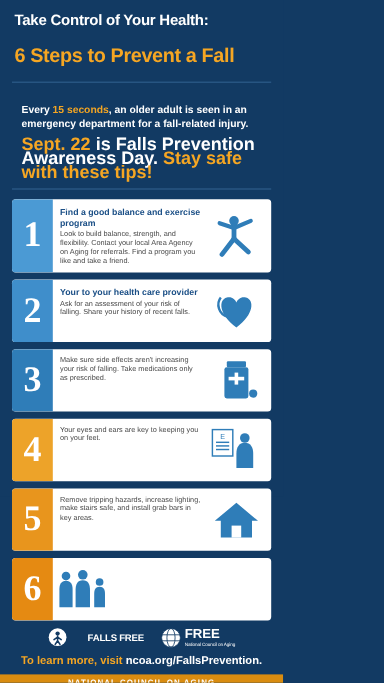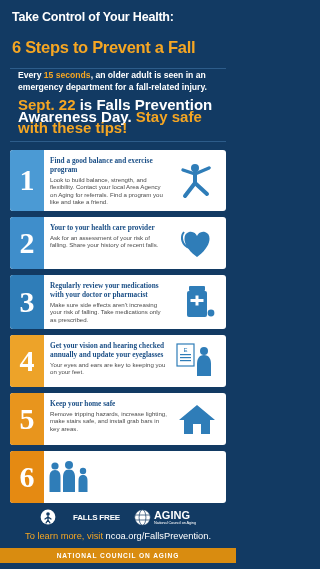--- a/index.html
+++ b/index.html
@@ -17,21 +17,21 @@
     font-size:12.5px;font-weight:bold;line-height:14px;color:#ffffff;
     letter-spacing:-0.2px;
   }
   .title-l2{
     font-size:16.5px;font-weight:bold;line-height:18px;color:#f5a623;
     margin-top:14px;letter-spacing:-0.3px;
   }
 
   
   .intro{
-    margin:8px 10px 2px 10px;padding:1px 8px 7px 8px;
+    margin:8px 10px 2px 10px;padding:17px 8px 7px 8px;
     border-top:1px solid #2d5c8a;border-bottom:1px solid #2d5c8a;
   }
   .intro p{margin:0;}
   .intro .lead{
     font-size:8.6px;line-height:11.5px;color:#ffffff;font-weight:bold;
   }
   .intro .lead .em{color:#f5a623;}
   .intro .sub{
     margin-top:6px;font-size:15px;line-height:11.5px;font-weight:bold;
     color:#f5a623;
@@ -49,21 +49,20 @@
     flex:0 0 34px;display:flex;align-items:center;justify-content:center;
     color:#ffffff;font-size:30px;font-weight:bold;line-height:1;
     font-family:"Liberation Serif", serif;
   }
   .step .body{
     flex:1 1 auto;padding:6px 4px 5px 6px;color:#1b3c5e;
   }
   .step .hd{
     font-size:7.3px;font-weight:bold;color:#1b4f86;line-height:9px;
     margin-bottom:2px;
-    font-family:Liberation Serif, serif;
   }
   .step .tx{
     font-size:6.1px;color:#4a4a4a;line-height:7.6px;
   }
   .step .art{
     flex:0 0 50px;display:flex;align-items:center;justify-content:center;
     padding-right:4px;
   }
   .step .art svg{display:block;}
 
@@ -78,21 +77,21 @@
     margin:6px 0 2px 0;
   }
   .logo-ff{display:flex;align-items:center;gap:17px;}
   .logo-ff .ff-txt{font-size:8px;font-weight:bold;color:#ffffff;letter-spacing:-0.2px;}
   .logo-ncoa{display:flex;align-items:center;gap:3px;}
   .ncoa-txt{font-size:11px;font-weight:bold;color:#ffffff;line-height:10px;}
   .ncoa-sub{font-size:3.9px;color:#ffffff;line-height:5px;letter-spacing:-0.1px;}
 
   
   .cta{
-    text-align:center;font-size:9.3px;font-weight:normal;color:#f5a623;
+    text-align:center;font-size:9.3px;font-weight:bold;color:#f5a623;
     margin:4px 0 6px 0;line-height:12px;
   }
   .cta .url{color:#ffffff;}
 
   
   .footbar{
     background:#d98c10;color:#ffffff;text-align:center;
     font-size:6.6px;font-weight:bold;letter-spacing:0.9px;
     padding:4px 0 4px 0;
   }
@@ -146,57 +145,54 @@
         <svg width="42" height="38" viewBox="0 0 42 38">
           <path d="M21 33 C6 22 6 10 13 8 C17 6.8 20 9.5 21 12 C22 9.5 25 6.8 29 8 C36 10 36 22 21 33 Z" fill="#2f7db8"></path>
           <path d="M8 8 C4 13 6 22 14 24" stroke="#2f7db8" stroke-width="2" fill="none"></path>
         </svg>
       </div>
     </div>
 
     <div class="step">
       <div class="num c3">3</div>
       <div class="body">
-        <div class="hd">Regularly review your medications with your doctor or pharmacist</div>
         <div class="tx">Make sure side effects aren't increasing your risk of falling. Take medications only as prescribed.</div>
       </div>
       <div class="art">
         <svg width="42" height="38" viewBox="0 0 42 38">
           <rect x="13" y="3" width="16" height="5" rx="1" fill="#2f7db8"></rect>
           <rect x="11" y="8" width="20" height="26" rx="2" fill="#2f7db8"></rect>
           <rect x="14.5" y="16" width="13" height="3" fill="#ffffff"></rect>
           <rect x="19.5" y="12.5" width="3" height="10" fill="#ffffff"></rect>
           <circle cx="35" cy="30" r="3.4" fill="#2f7db8"></circle>
         </svg>
       </div>
     </div>
 
     <div class="step">
       <div class="num c4">4</div>
       <div class="body">
-        <div class="hd">Get your vision and hearing checked annually and update your eyeglasses</div>
         <div class="tx">Your eyes and ears are key to keeping you on your feet.</div>
       </div>
       <div class="art">
         <svg width="44" height="38" viewBox="0 0 44 38">
           <rect x="2" y="2" width="17" height="22" fill="#ffffff" stroke="#2f7db8" stroke-width="1.2"></rect>
           <text x="10.5" y="10" font-size="6" text-anchor="middle" fill="#2f7db8" font-family="Liberation Sans, sans-serif">E</text>
           <rect x="5" y="12" width="11" height="1.2" fill="#2f7db8"></rect>
           <rect x="5" y="15" width="11" height="1.2" fill="#2f7db8"></rect>
           <rect x="5" y="18" width="11" height="1.2" fill="#2f7db8"></rect>
           <circle cx="29" cy="9" r="4" fill="#2f7db8"></circle>
           <path d="M29 13 C24 13 22 17 22 22 L22 34 L36 34 L36 22 C36 17 34 13 29 13 Z" fill="#2f7db8"></path>
         </svg>
       </div>
     </div>
 
     <div class="step">
       <div class="num c5">5</div>
       <div class="body">
-        <div class="hd">Keep your home safe</div>
         <div class="tx">Remove tripping hazards, increase lighting, make stairs safe, and install grab bars in key areas.</div>
       </div>
       <div class="art">
         <svg width="42" height="38" viewBox="0 0 42 38">
           <path d="M21 5 L39 20 L34 20 L34 34 L8 34 L8 20 L3 20 Z" fill="#2f7db8"></path>
           <rect x="17" y="24" width="8" height="10" fill="#ffffff"></rect>
         </svg>
       </div>
     </div>
 
@@ -226,21 +222,21 @@
       <span class="ff-txt">FALLS FREE</span>
     </div>
     <div class="logo-ncoa">
       <svg width="17" height="17" viewBox="0 0 17 17">
         <circle cx="8.5" cy="8.5" r="7.8" fill="#ffffff"></circle>
         <circle cx="8.5" cy="8.5" r="7.8" fill="none" stroke="#123a63" stroke-width="0.6"></circle>
         <ellipse cx="8.5" cy="8.5" rx="3.4" ry="7.8" fill="none" stroke="#123a63" stroke-width="0.7"></ellipse>
         <path d="M0.9 6 H16.1 M0.9 11 H16.1" stroke="#123a63" stroke-width="0.7"></path>
       </svg>
       <div>
-        <div class="ncoa-txt">AGING</div>
+        <div class="ncoa-txt">FREE</div>
         <div class="ncoa-sub">National Council on Aging</div>
       </div>
     </div>
   </div>
 
   <div class="cta"><span>To learn more, visit </span><span class="url">ncoa.org/FallsPrevention.</span></div>
 
   <div class="footbar">NATIONAL COUNCIL ON AGING</div>
   <div class="footaddr">1901 L Street, NW, 4th Floor  •  Washington, DC 20036  •  202-479-1200</div>
 

